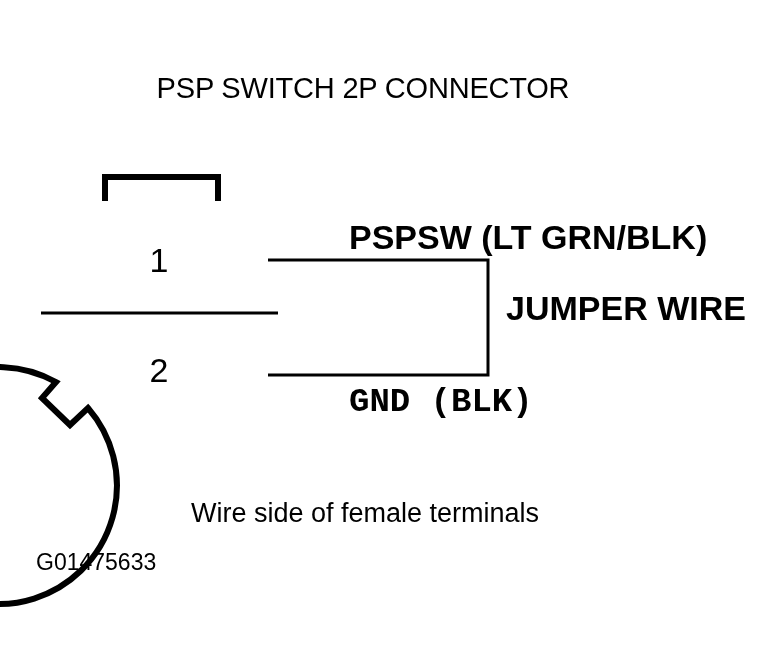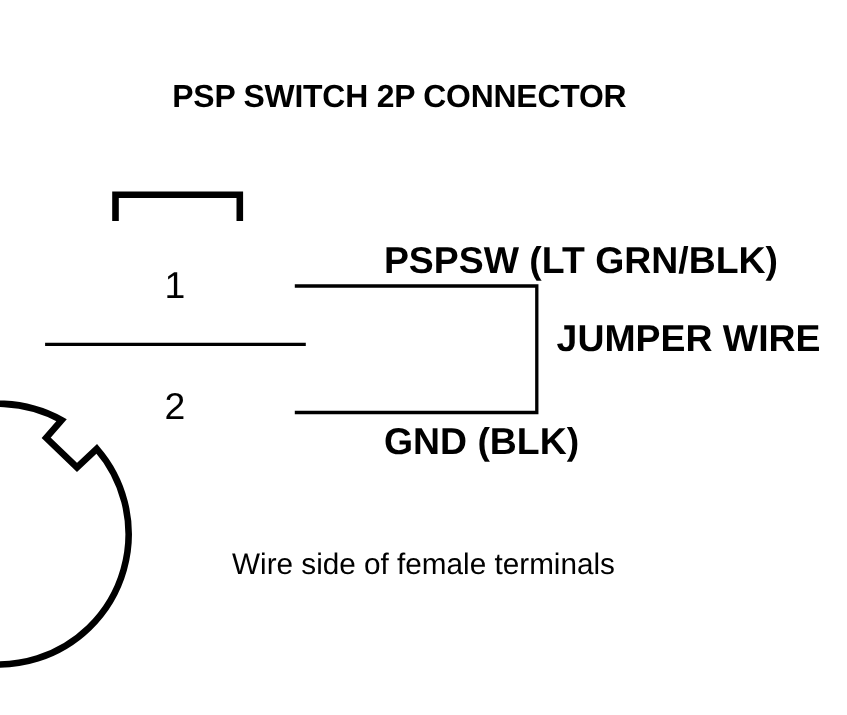--- a/index.html
+++ b/index.html
@@ -26,21 +26,21 @@
 
   .abs { position: absolute; }
 
   
   #title {
     left: 0;
     top: 72px;
     width: 726px;
     text-align: center;
     font-size: 29px;
-    font-weight: bold;
+    font-weight: normal;
     letter-spacing: -0.2px;
     white-space: nowrap;
   }
 
   
   #connector-art {
     left: 0;
     top: 0;
     width: 770px;
     height: 650px;
@@ -58,32 +58,31 @@
   #pin-2-label { left: 139px; top: 351px; }
 
   
   .wire-label {
     font-size: 34px;
     font-weight: bold;
     white-space: nowrap;
   }
   #label-pspsw { left: 349px; top: 218px; }
   #label-jumper-wire { left: 506px; top: 289px; }
-  #label-gnd { left: 349px; top: 383px; }
+  #label-gnd { left: 349px; top: 383px; font-family: Liberation Mono, monospace; }
 
   
   #caption {
     left: 0;
     top: 498px;
     width: 730px;
     text-align: center;
     font-size: 27px;
     font-weight: normal;
     white-space: nowrap;
-    padding-left: 20px;
   }
   #figure-id {
     left: 36px;
     top: 549px;
     font-size: 23px;
     font-weight: normal;
     white-space: nowrap;
   }
 </style>
 </head>
@@ -109,14 +108,15 @@
   </svg>
 
   <div id="pin-1-label" class="abs pin-number">1</div>
   <div id="pin-2-label" class="abs pin-number">2</div>
 
   <div id="label-pspsw" class="abs wire-label">PSPSW (LT GRN/BLK)</div>
   <div id="label-jumper-wire" class="abs wire-label">JUMPER WIRE</div>
   <div id="label-gnd" class="abs wire-label">GND (BLK)</div>
 
   <div id="caption" class="abs">Wire side of female terminals</div>
+  <div id="figure-id" class="abs">G01475633</div>
 
 </div>
 
 </body></html>

